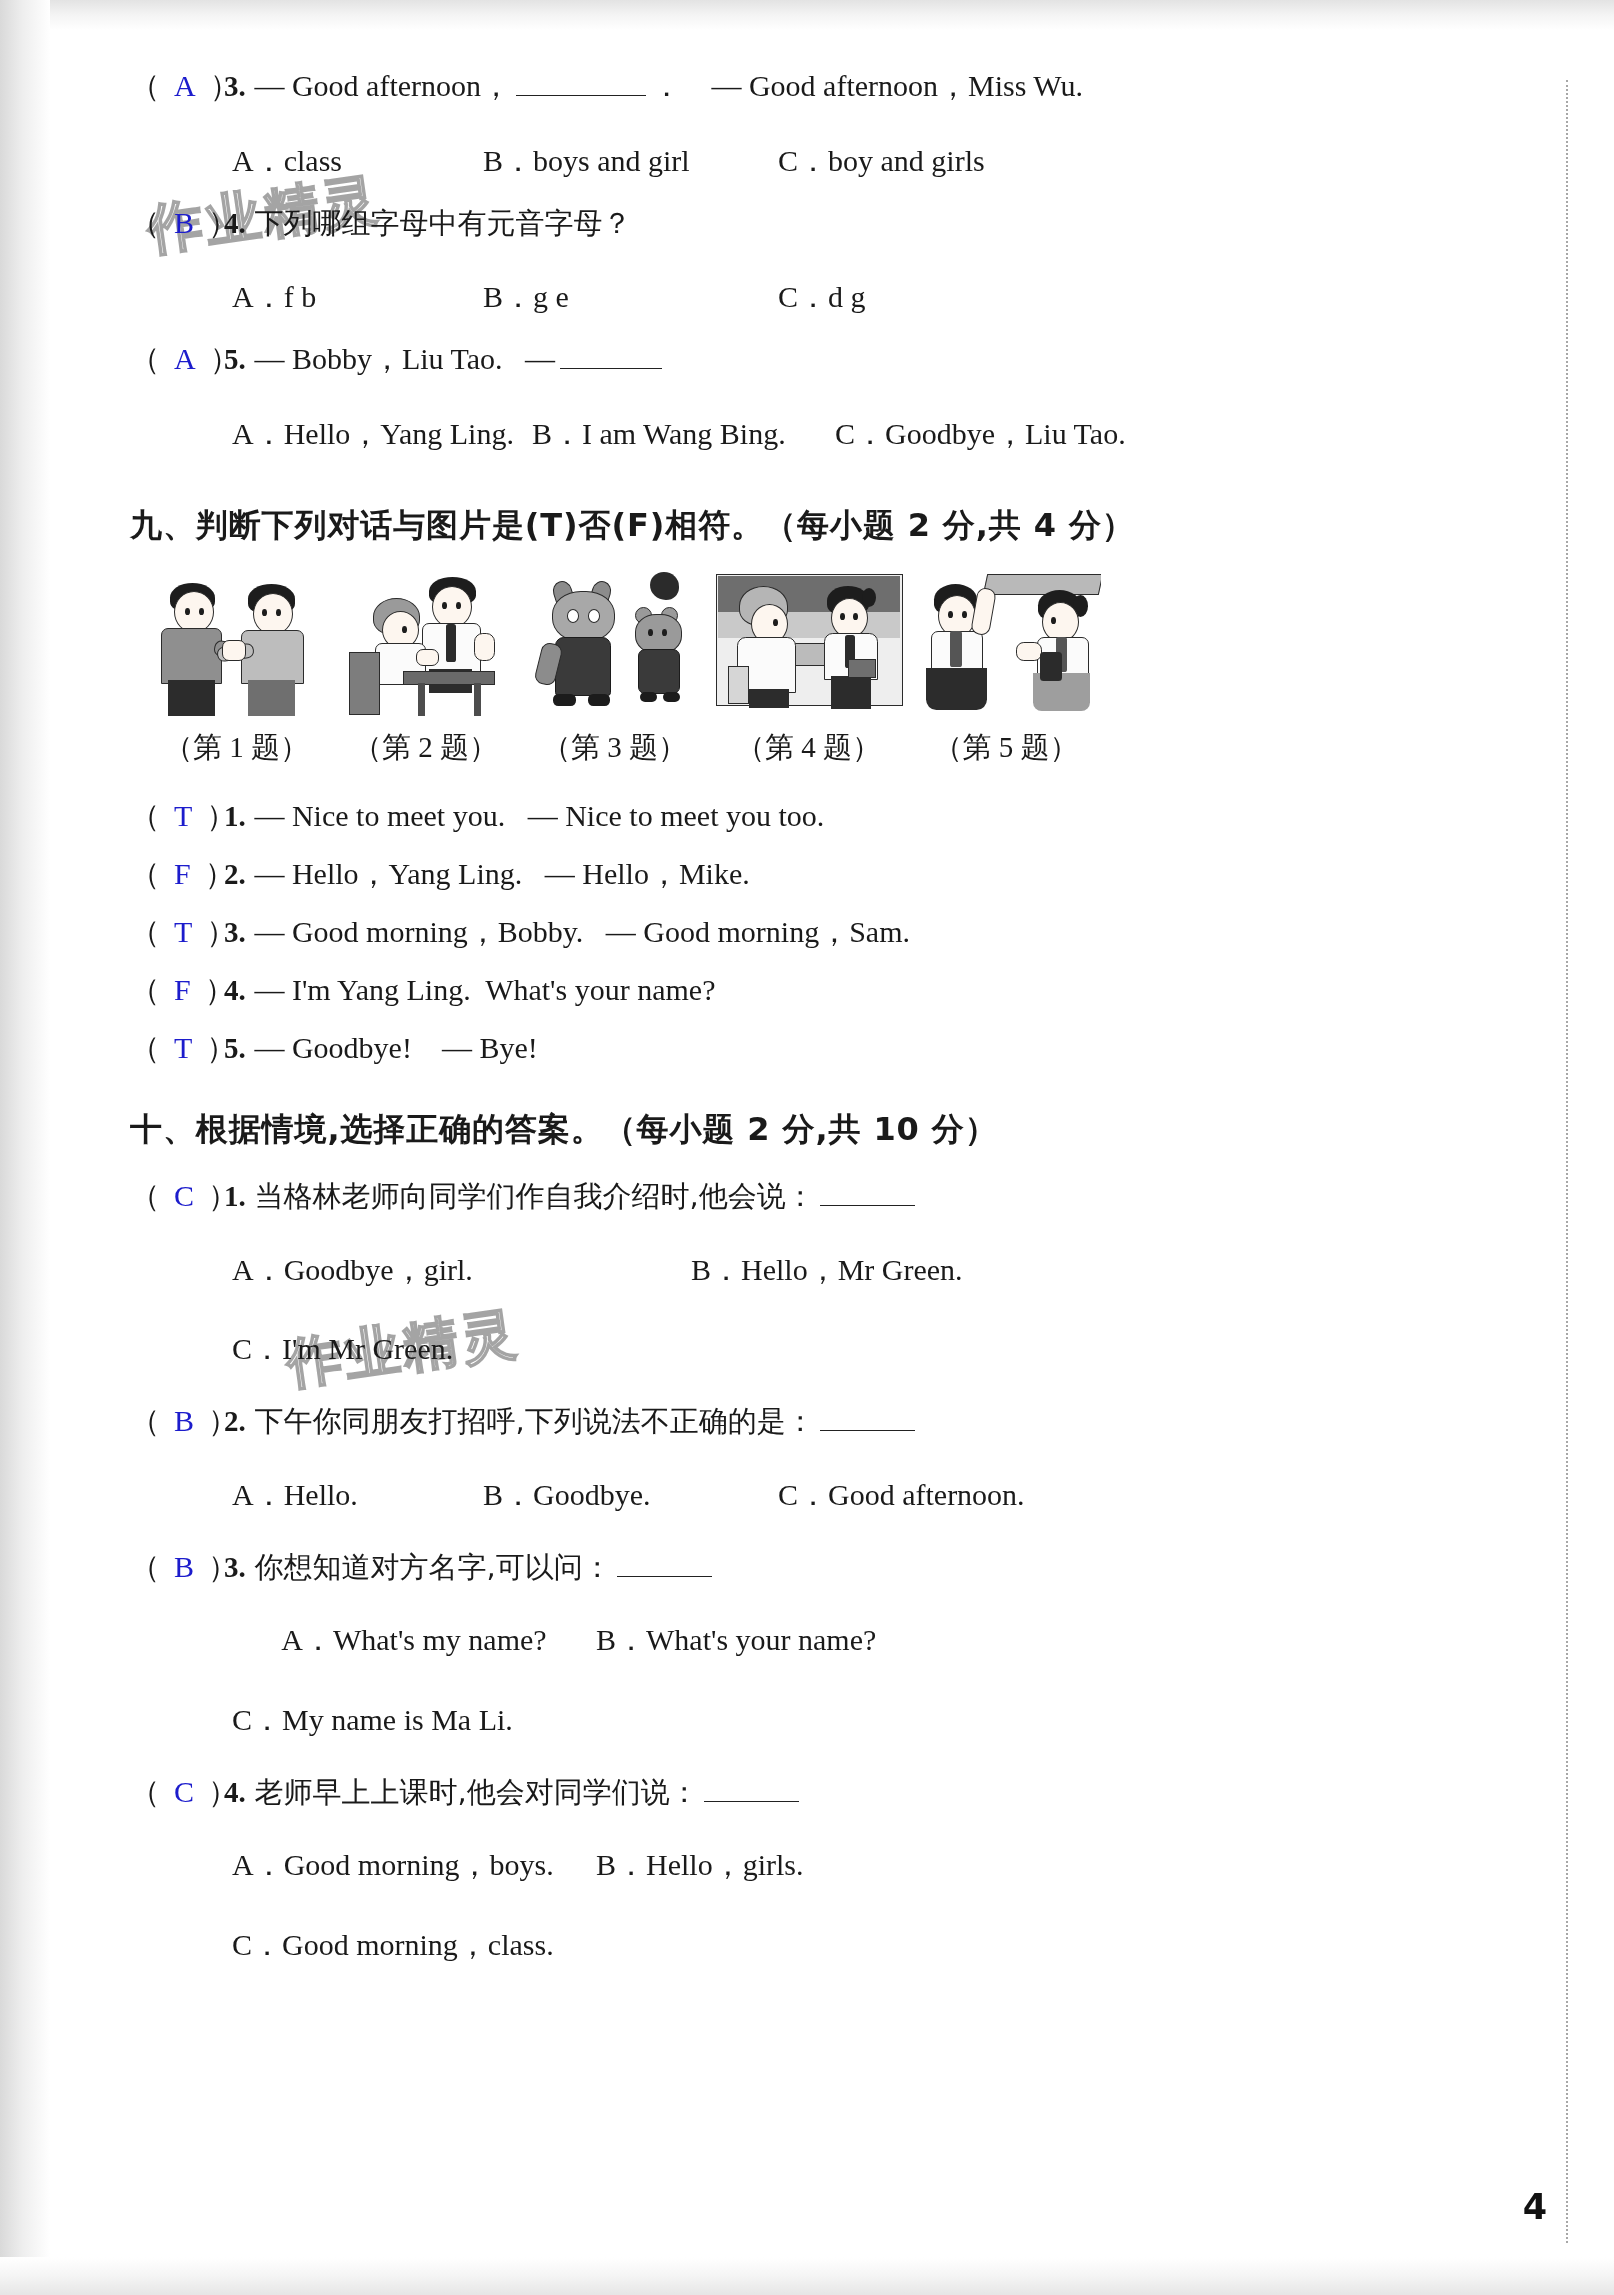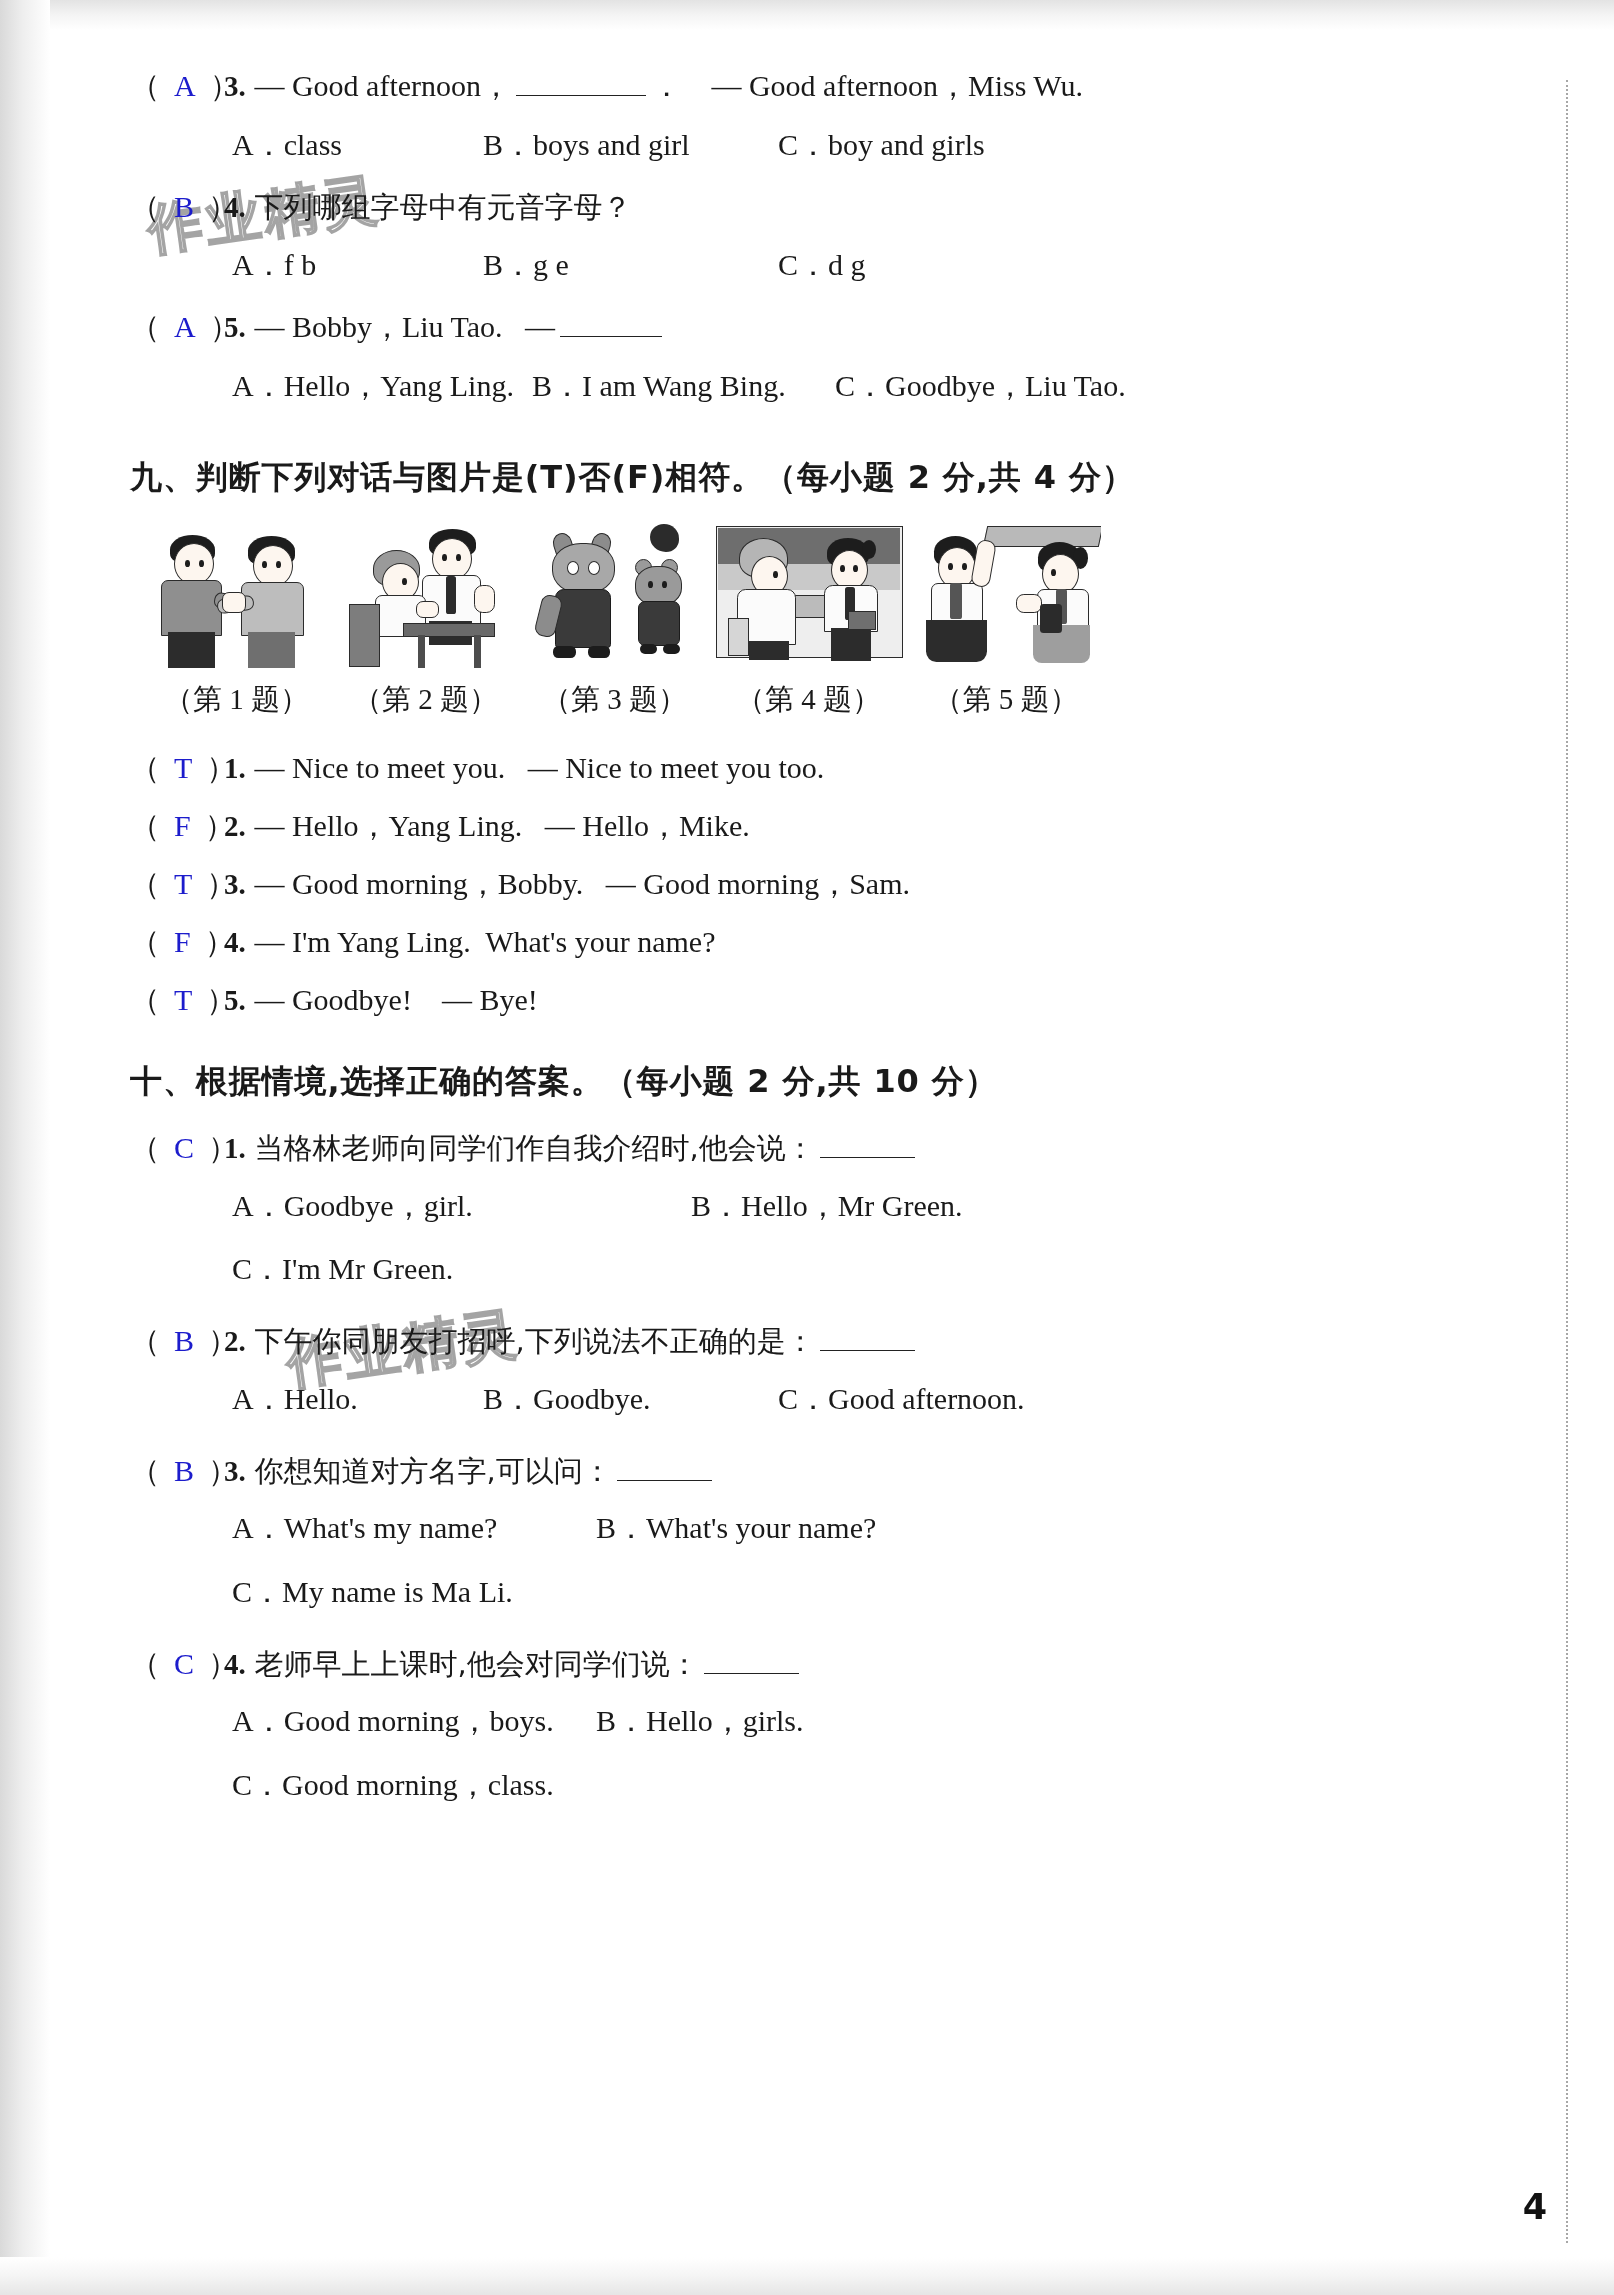--- a/index.html
+++ b/index.html
@@ -94,21 +94,21 @@
   }
   .blank.short { width: 102px; }
   .blank.tiny { width: 95px; }
 
   .opts {
     display: flex;
     font-size: 30px;
     padding-left: 102px;
     white-space: pre;
   }
-  .opt { flex: 0 0 auto; }
+  .opt { flex: 0 0 auto; margin-top: 16px; }
 
   
   .section-head {
     font-family: "DejaVu Sans", "Liberation Sans", sans-serif;
     font-weight: bold;
     font-size: 32px;
     letter-spacing: 0.9px;
   }
 
   
@@ -438,21 +438,21 @@
         <span class="opt" style="width:295px;">B．Goodbye.</span>
         <span class="opt">C．Good afternoon.</span>
       </div>
 
       <div class="qline" style="margin-top:36px;">
         <span class="paren">（<span class="ans">B</span>）</span>
         <span class="qnum">3.</span>
         <span class="qtext cn">你想知道对方名字,可以问：</span>
         <span class="blank tiny"></span>
       </div>
-      <div class="opts" style="margin-top:22.5px;">
+      <div class="opts" style="margin-top:22.5px;text-align:center;">
         <span class="opt" style="width:364px;">A．What's my name?</span>
         <span class="opt">B．What's your name?</span>
       </div>
       <div class="opts" style="margin-top:22.5px;">
         <span class="opt">C．My name is Ma Li.</span>
       </div>
 
       <div class="qline" style="margin-top:36px;">
         <span class="paren">（<span class="ans">C</span>）</span>
         <span class="qnum">4.</span>

